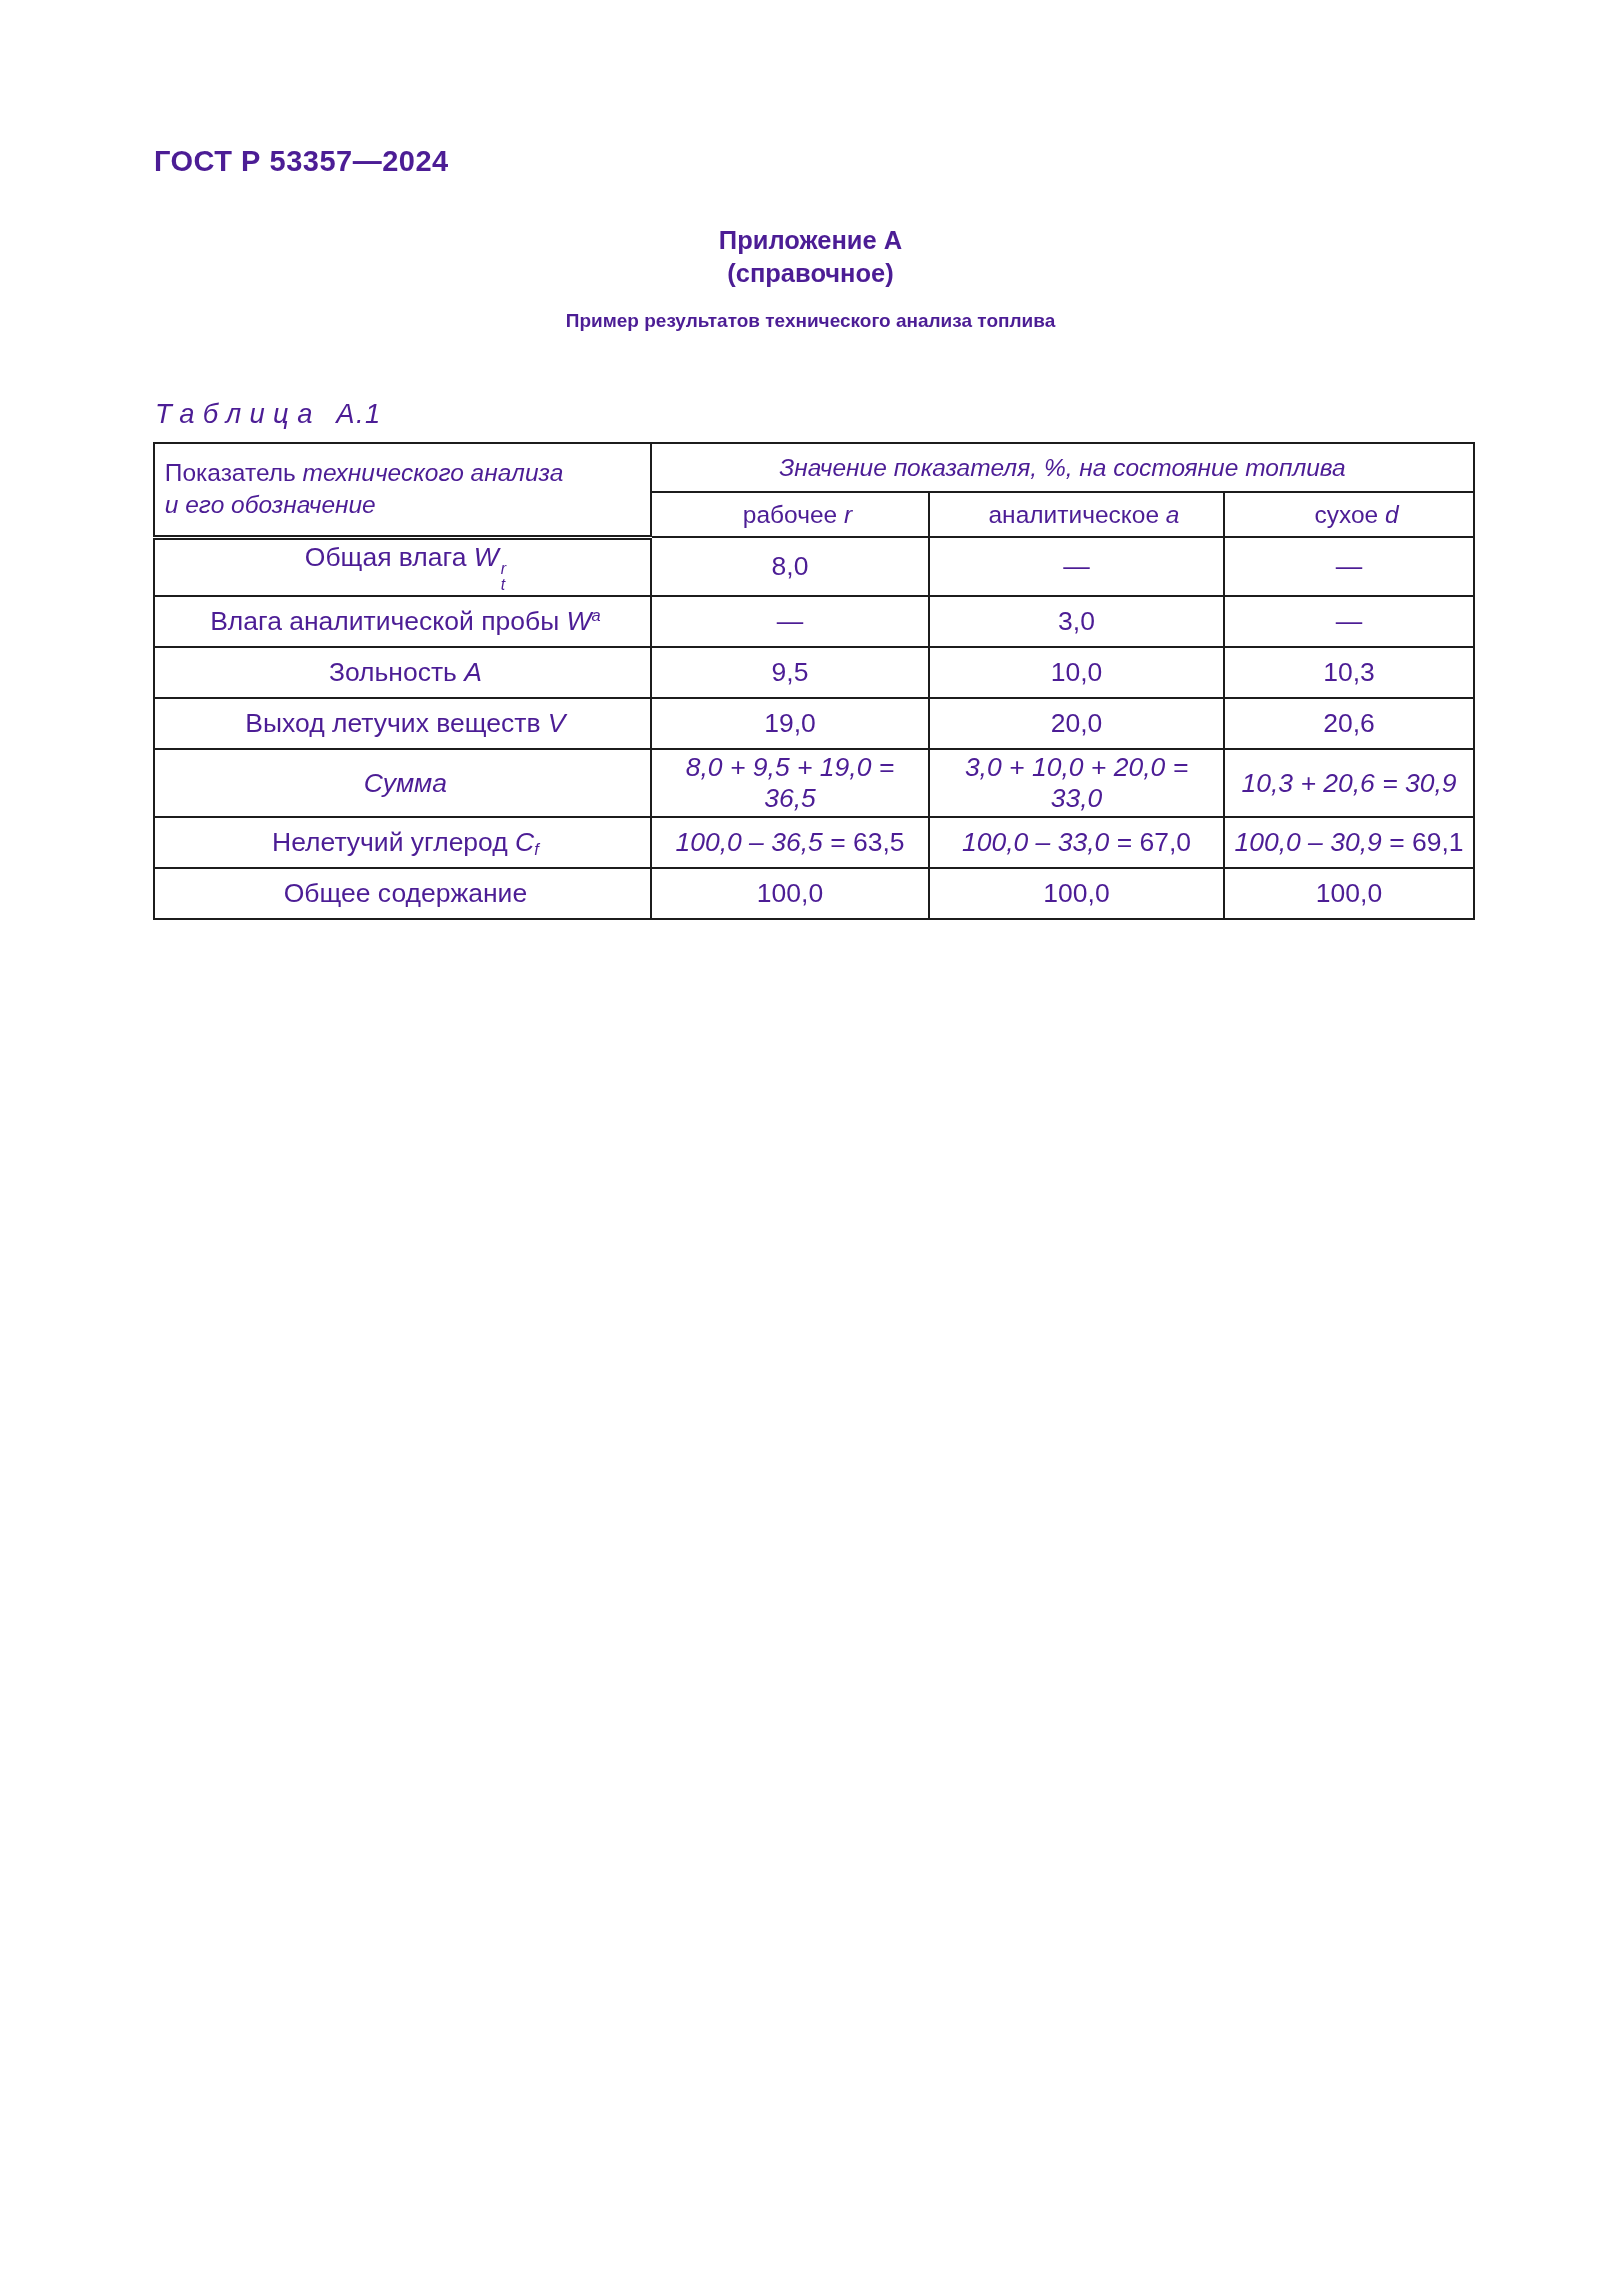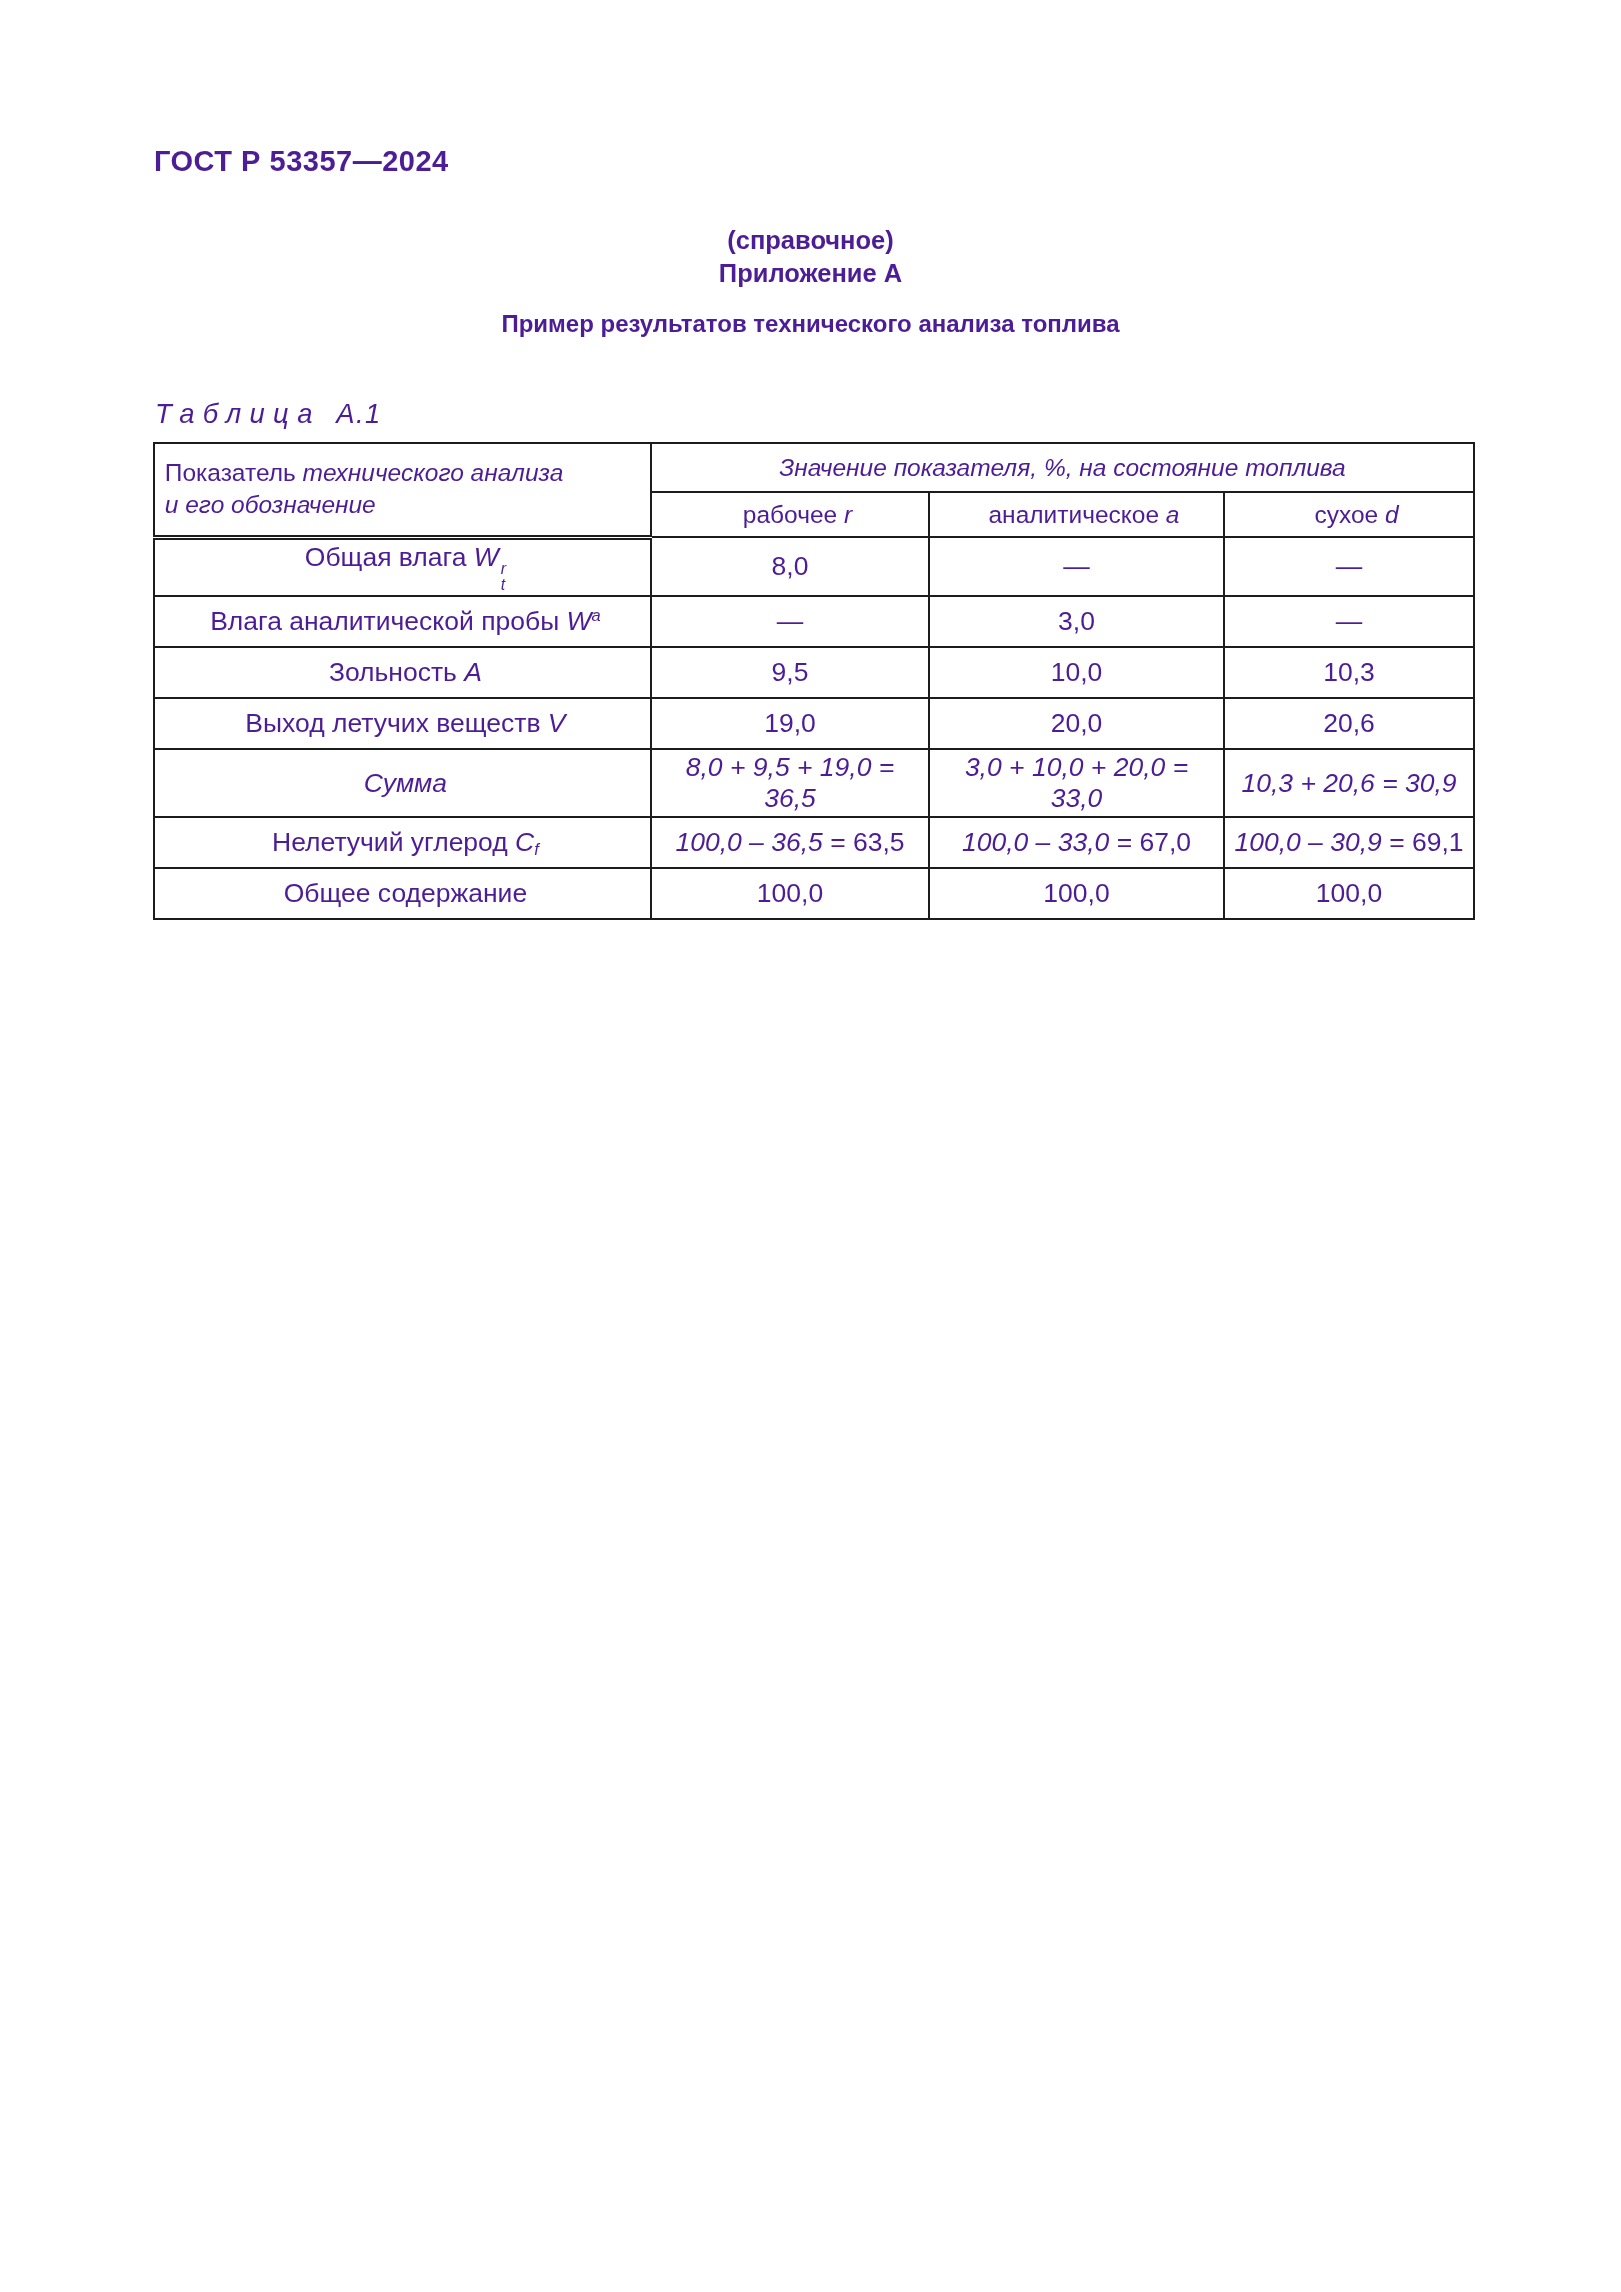--- a/index.html
+++ b/index.html
@@ -10,21 +10,21 @@
   .doc-code {
     position:absolute; left:154px; top:145px;
     font-size:29px; font-weight:700; letter-spacing:0.5px;
   }
   .appendix {
     position:absolute; left:0; right:0; top:224px;
     text-align:center; font-size:25.5px; font-weight:700; line-height:33px;
   }
   .page-title {
     position:absolute; left:0; right:0; top:310px;
-    text-align:center; font-size:24px; font-weight:700;
+    text-align:center; font-size:19px; font-weight:700;
   }
   .table-caption {
     position:absolute; left:155px; top:398px;
     font-size:27.4px; font-style:italic;
   }
   .table-caption .word { letter-spacing:0.30em; }
   .table-caption .num  { margin-left:15.7px; letter-spacing:0.05em; }
 
   table.analysis-table {
     position:absolute; left:153px; top:442px; width:1320px;
@@ -62,22 +62,22 @@
   .page-number { position:absolute; left:154px; top:2064px; font-size:29px; }
 </style>
 </head>
 <body>
 
 <div class="page">
 
   <div class="doc-code">ГОСТ Р 53357—2024</div>
 
   <div class="appendix">
+    <div>Приложение А</div>
     <div>(справочное)</div>
-    <div>Приложение А</div>
   </div>
 
   <div class="page-title">Пример результатов технического анализа топлива</div>
 
   <div class="table-caption"><span class="word">Таблица</span><span class="num">А.1</span></div>
 
   <table class="analysis-table">
     <colgroup>
       <col style="width:497px">
         <col style="width:278px">

